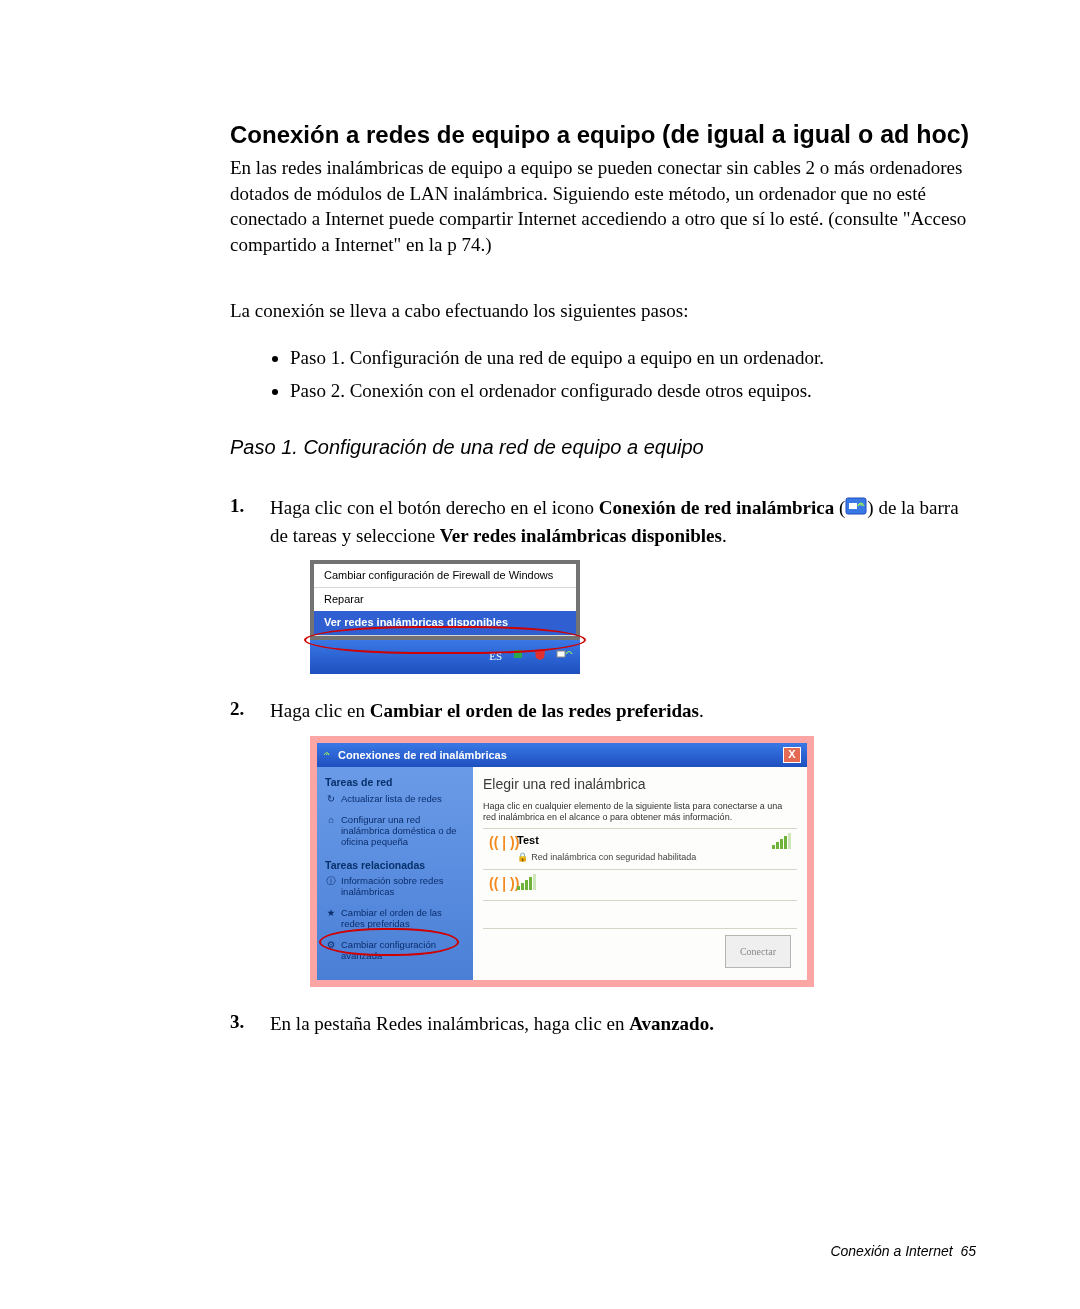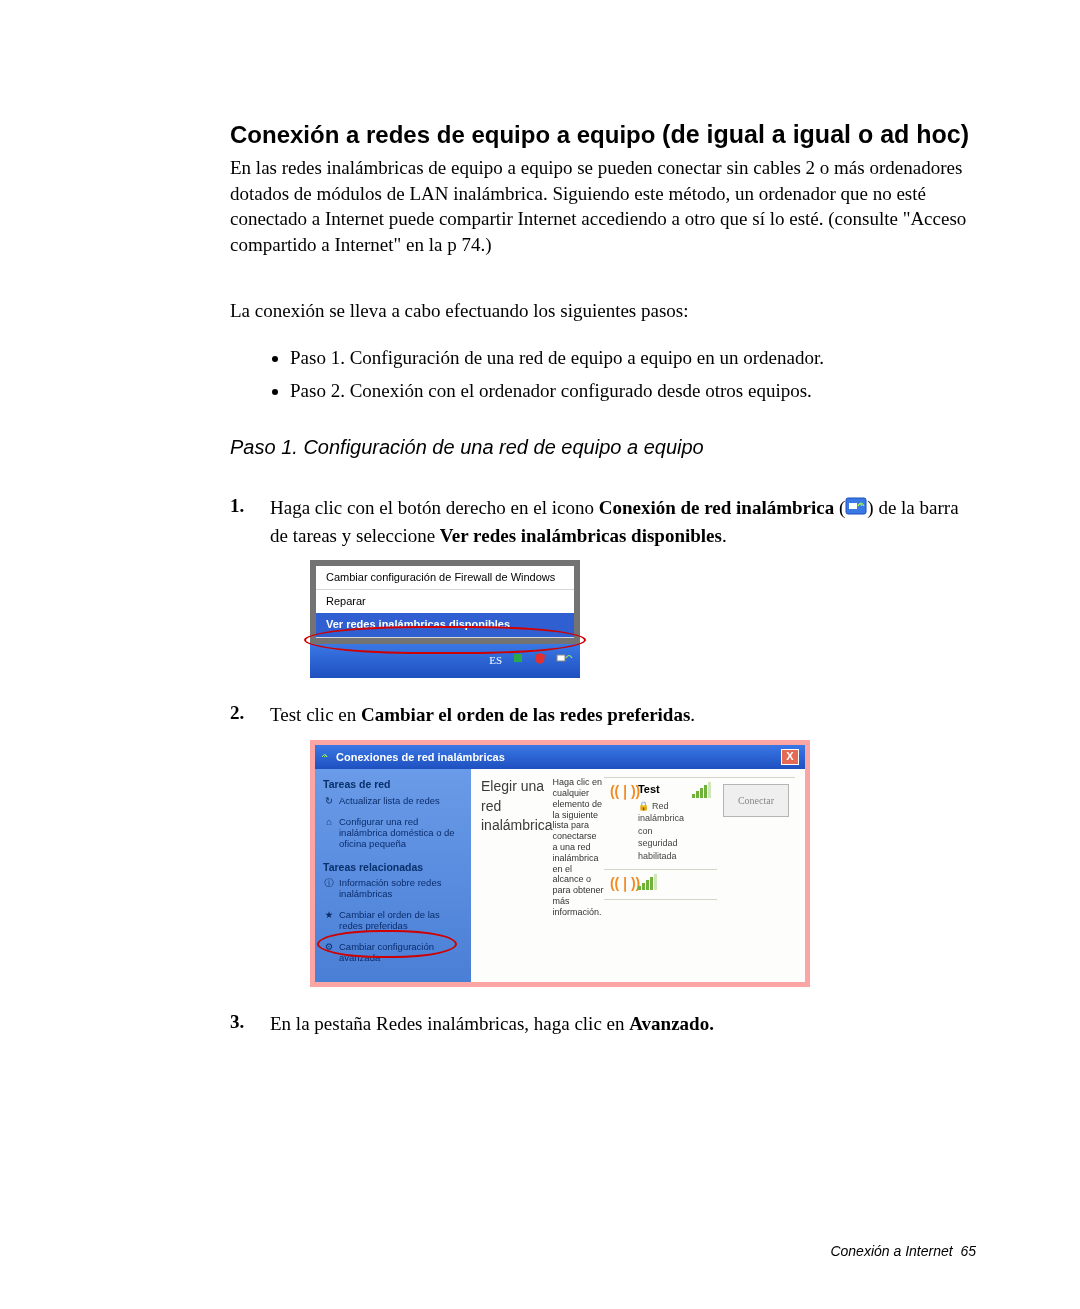--- a/index.html
+++ b/index.html
@@ -74,21 +74,21 @@
   }
   
   .ss1 {
     margin-left: 40px;
     margin-top: 10px;
     width: 270px;
     position: relative;
   }
   .ss1 .menu {
     background: #fff;
-    border: 6px solid #737373;
+    border: 4px solid #737373;
     font-family: Tahoma, Arial, sans-serif;
     font-size: 11px;
     color: #000;
   }
   .ss1 .menu .item {
     padding: 4px 10px;
     border-bottom: 1px solid #d6d6d6;
   }
   .ss1 .menu .item.last { border-bottom: none; }
   .ss1 .menu .item.hl {
@@ -112,21 +112,21 @@
     padding: 0 6px;
     gap: 10px;
   }
   .tb-ic { font-family: Tahoma; font-size: 11px; color: #fff; }
 
   
   .ss2 {
     margin-left: 40px;
     margin-top: 12px;
     width: 490px;
-    border: 5px solid #fca5a5;
+    border: 7px solid #fca5a5;
     font-family: Tahoma, Arial, sans-serif;
     position: relative;
   }
   .ss2 .titlebar {
     background: linear-gradient(#3a78e6, #1e4fbf);
     color: #fff;
     font-size: 11px;
     font-weight: bold;
     padding: 4px 6px;
     display: flex;
@@ -169,21 +169,21 @@
     line-height: 1.15;
   }
   .ss2 .sidepanel .lnk .ic {
     width: 12px; flex: 0 0 12px; text-align: center;
   }
   .ss2 .main {
     flex: 1;
     background: #fdfdfb;
     padding: 8px 10px 6px 10px;
     display: flex;
-    flex-direction: row;
+    flex-direction: column;
   }
   .ss2 .main h3 {
     margin: 0 0 6px 0;
     font-family: Tahoma, Arial, sans-serif;
     font-size: 14px;
     font-weight: normal;
     color: #3b3b3b;
   }
   .ss2 .main .hint {
     font-size: 9px;
@@ -310,21 +310,21 @@
                 </svg></span>
           </div>
           <div class="circle" style="left:-6px; top:66px; width:278px; height:24px;"></div>
         </div>
       </div>
     </li>
 
     <li style="margin-top:24px;">
       <div class="num">2.</div>
       <div class="txt">
-        <span>Test clic en </span><span class="bold">Cambiar el orden de las redes preferidas</span><span>.</span>
+        <span>Haga clic en </span><span class="bold">Cambiar el orden de las redes preferidas</span><span>.</span>
 
         
         <div class="ss2">
           <div class="titlebar">
             <span>
               <svg width="12" height="10" style="vertical-align:-1px">
                   <path d="M1 5 q3 -5 5 0 M3 5 q2 -3 3 0" fill="none" stroke="#9df05a" stroke-width="1"></path>
                 </svg>
               <span>Conexiones de red inalámbricas</span>
             </span>

